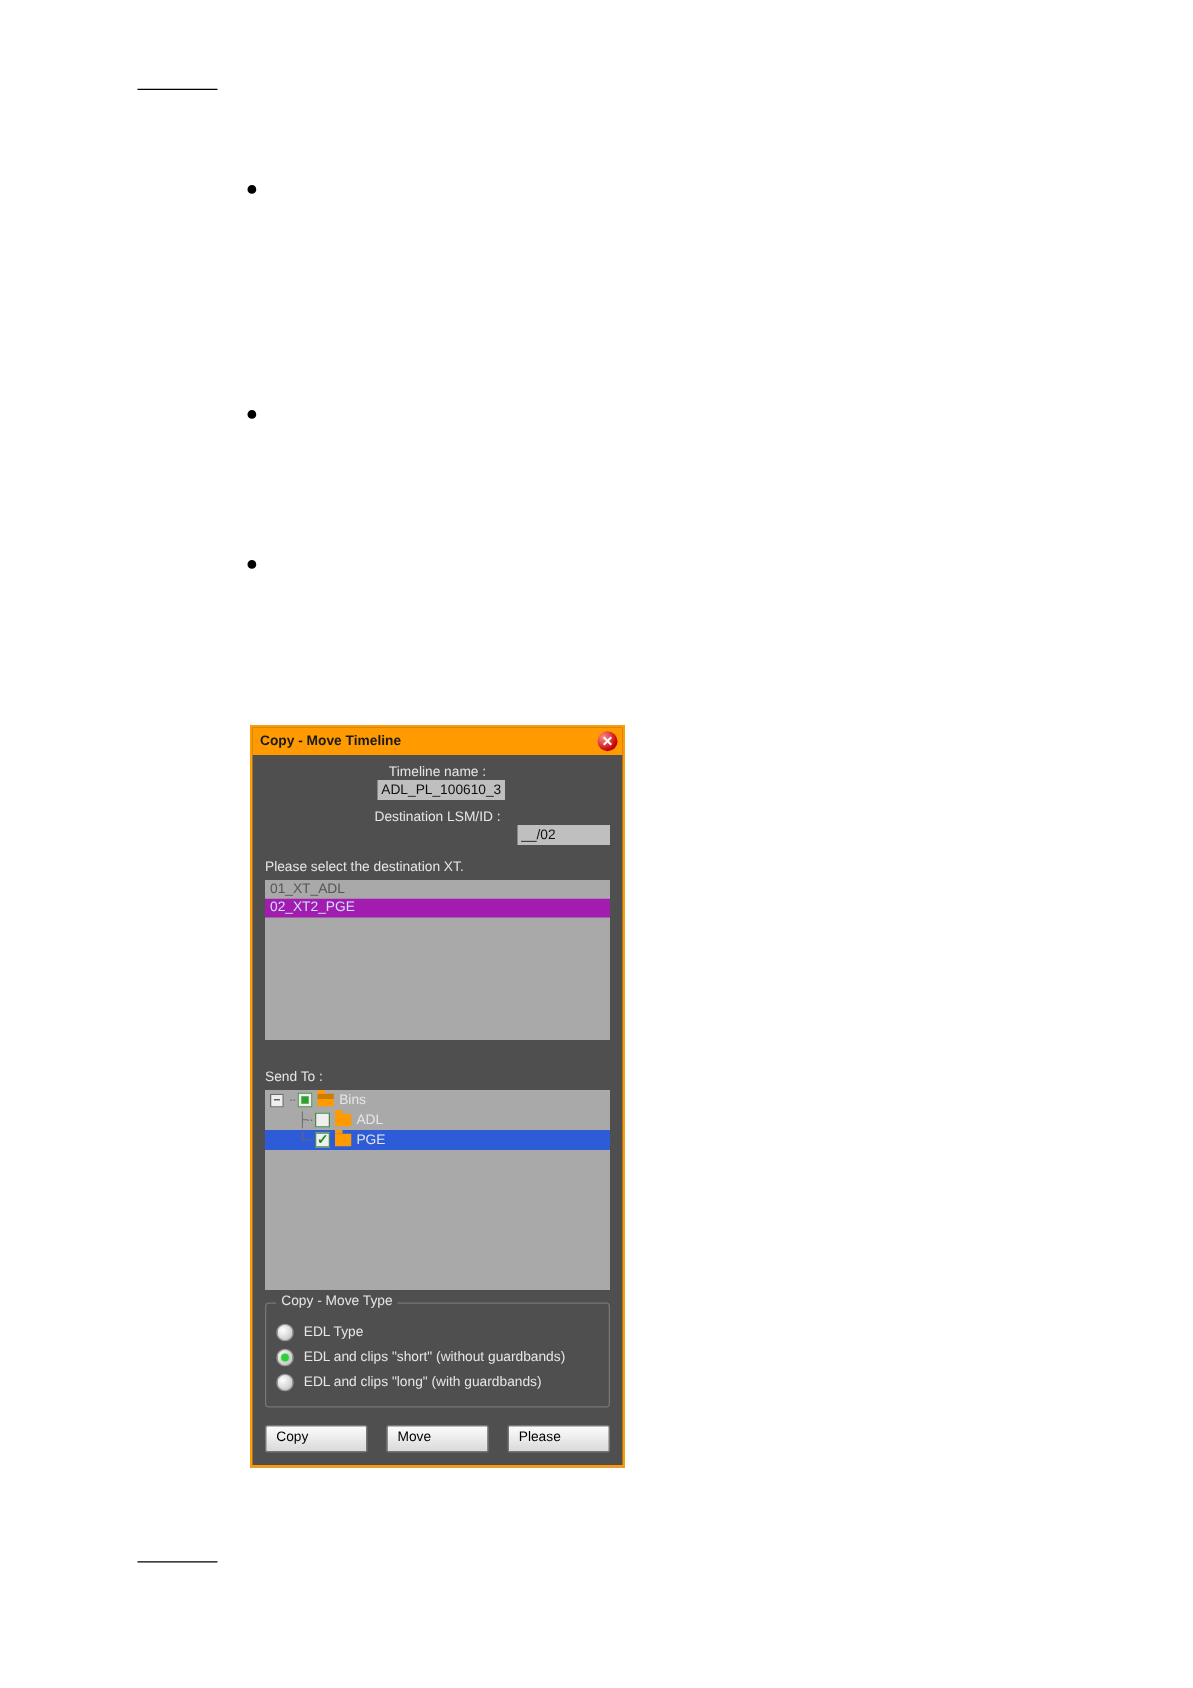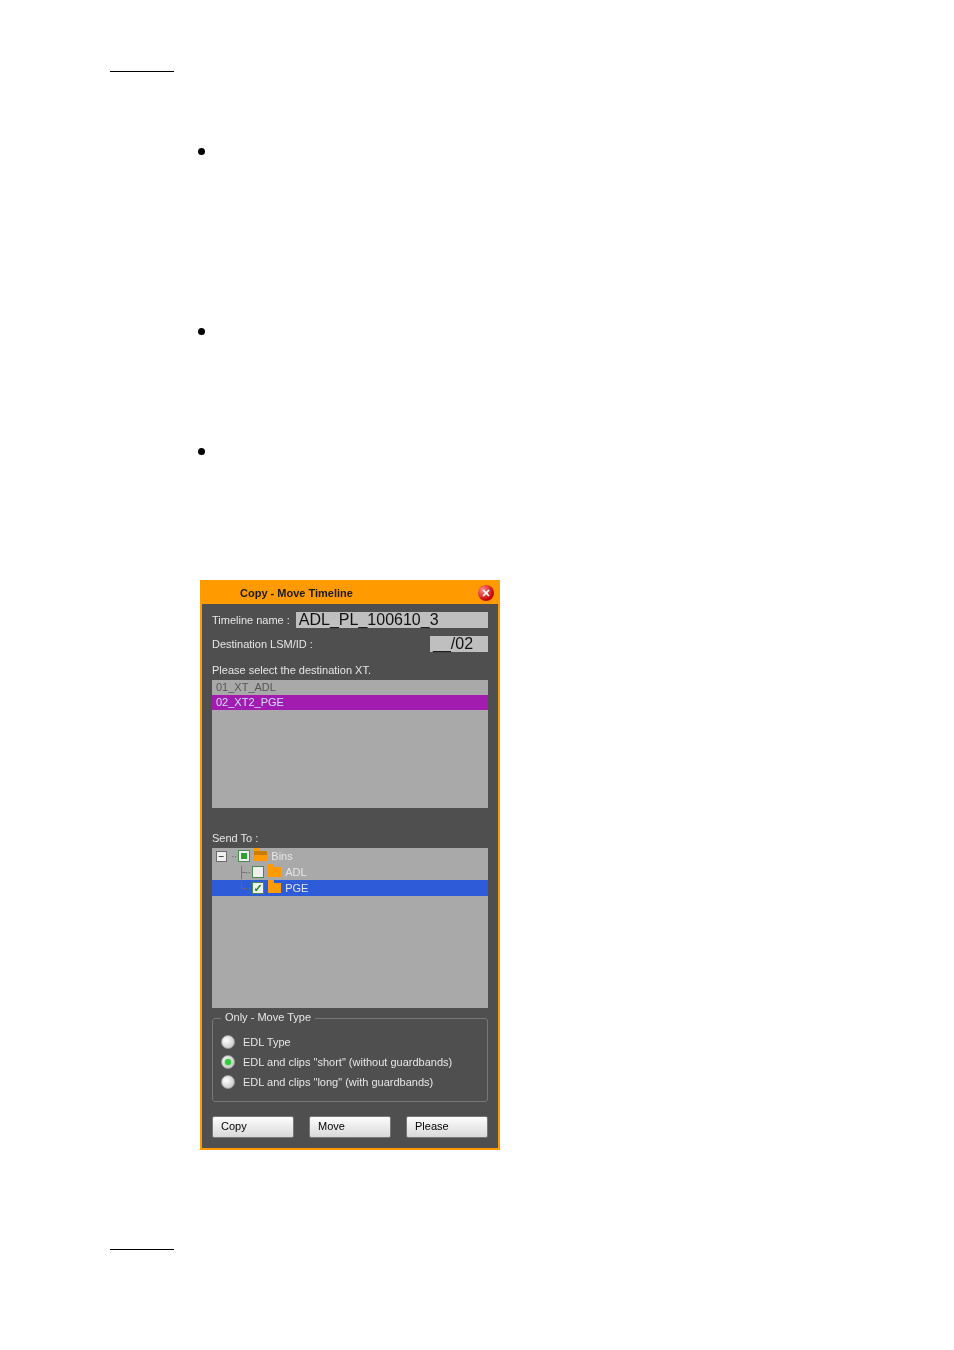--- a/index.html
+++ b/index.html
@@ -43,21 +43,20 @@
     height: 22px;
     display: flex;
     align-items: center;
     padding: 0 4px 0 6px;
     justify-content: space-between;
   }
   .titlebar .title {
     font-weight: bold;
     font-size: 11px;
     color: #1a1a1a;
-    margin-left: 32px;
   }
   .close-btn {
     width: 16px;
     height: 16px;
     border-radius: 50%;
     background: radial-gradient(circle at 30% 30%, #ff8a8a, #c40000 70%);
     display: flex;
     align-items: center;
     justify-content: center;
     color: #fff;
@@ -67,31 +66,32 @@
   }
   .body {
     padding: 8px 10px 10px 10px;
     color: #e6e6e6;
     font-size: 11px;
   }
   .row {
     display: flex;
     align-items: center;
     margin-bottom: 8px;
+    flex-direction: column;
   }
   .lbl {
     white-space: nowrap;
   }
   .input {
     background: #bfbfbf;
     color: #111;
     height: 16px;
     line-height: 16px;
     padding: 0 3px;
-    font-size: 16px;
+    font-size: 11px;
     border: none;
     margin-left: 6px;
     box-sizing: border-box;
   }
   .section-gap { height: 4px; }
   .listbox {
     width: 100%;
     height: 128px;
     background: #a9a9a9;
     margin-top: 4px;
@@ -278,21 +278,21 @@
     </div>
     <div class="body">
 
       <div class="row">
         <span class="lbl">Timeline name :</span>
         <div class="input" style="flex:1;">ADL_PL_100610_3</div>
       </div>
 
       <div class="row">
         <span class="lbl">Destination LSM/ID :</span>
-        <div class="input" style="width:58px; margin-left:auto;">__/02</div>
+        <div class="input" style="width:74px; margin-left:auto;">__/02</div>
       </div>
 
       <div class="section-gap"></div>
       <div class="lbl">Please select the destination XT.</div>
       <div class="listbox">
         <div class="opt">01_XT_ADL</div>
         <div class="opt sel">02_XT2_PGE</div>
       </div>
 
       <div class="lbl sendto-label">Send To :</div>
@@ -312,21 +312,21 @@
         </div>
         <div class="tree-row tree-child selected">
           <span class="tree-line">└··</span>
           <div class="cb checked"></div>
           <div class="folder"></div>
           <span class="tree-node-label">PGE</span>
         </div>
       </div>
 
       <div class="groupbox">
-        <div class="group-legend">Only - Move Type</div>
+        <div class="group-legend">Copy - Move Type</div>
         <div class="radio-row">
           <span class="radio"></span>
           <span>EDL Type</span>
         </div>
         <div class="radio-row">
           <span class="radio selected"></span>
           <span>EDL and clips "short" (without guardbands)</span>
         </div>
         <div class="radio-row">
           <span class="radio"></span>

